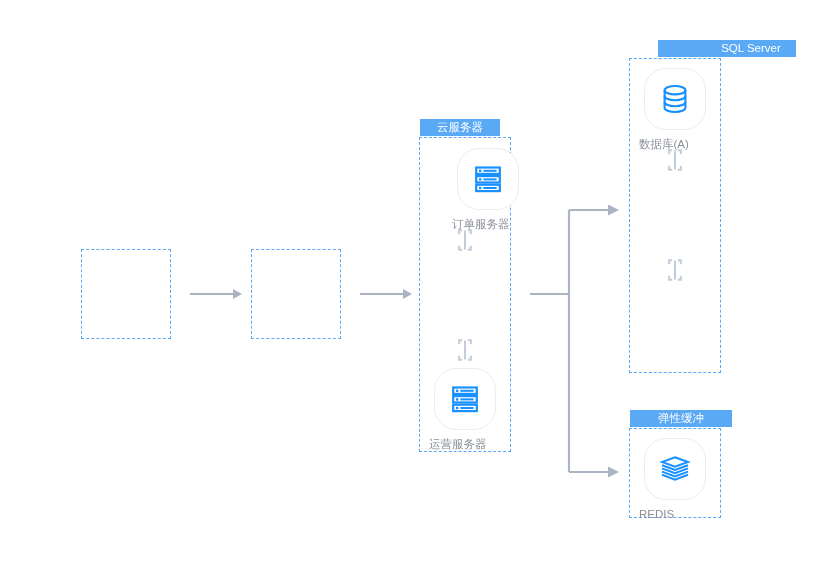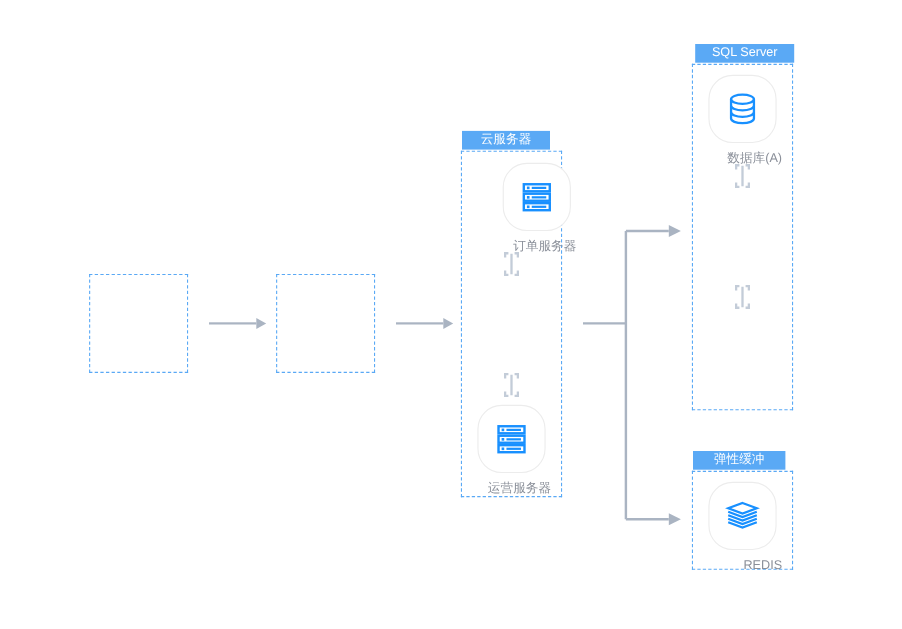--- a/index.html
+++ b/index.html
@@ -6,21 +6,21 @@
   body{
     width:820px;height:572px;
     background:#ffffff;
     font-family:"Liberation Sans","DejaVu Sans",sans-serif;
     overflow:hidden;
     position:relative;
   }
   .canvas{position:relative;width:820px;height:572px;}
 
   
-  .node{position:absolute;width:72px;text-align:right;}
+  .node{position:absolute;width:72px;text-align:left;}
   .node .tile{
     width:62px;height:62px;margin:0 auto;
     border:1px solid #ececec;
     border-radius:22px;
     background:#ffffff;
     display:flex;align-items:center;justify-content:center;
     box-sizing:border-box;
   }
   .node .caption{
     margin-top:7px;
@@ -167,21 +167,21 @@
       <path d="M41 7 L41 269" fill="none" stroke="#aab4c2" stroke-width="2.2"></path>
 
       <path d="M41 7 L80 7" fill="none" stroke="#aab4c2" stroke-width="2.2"></path>
       <polygon points="80,1.6 91,7 80,12.4" fill="#aab4c2"></polygon>
 
       <path d="M41 269 L80 269" fill="none" stroke="#aab4c2" stroke-width="2.2"></path>
       <polygon points="80,263.6 91,269 80,274.4" fill="#aab4c2"></polygon>
     </svg>
   </div>
 
-  <div class="group-header" style="left:632px;top:40px;width:90px;">
+  <div class="group-header" style="left:658px;top:40px;width:90px;padding-left:48px;">
     <span>SQL Server</span>
   </div>
   <div class="group" style="left:629px;top:58px;width:92px;height:315px;">
   </div>
 
   <div class="node" style="left:639px;top:68px;">
     <div class="tile">
       <svg class="icon" width="32" height="34" viewBox="0 0 32 34">
         <g fill="none" stroke="#1890ff" stroke-width="2.1">
           <ellipse cx="16" cy="8.2" rx="10.4" ry="4.2"></ellipse>
@@ -208,21 +208,21 @@
 
   <div class="vlink" style="left:668px;top:259px;">
     <svg width="14" height="22" viewBox="0 0 14 22">
       <path d="M4.2 1.2 L1.2 1.2 L1.2 5.2 M9.8 1.2 L12.8 1.2 L12.8 5.2
                M7 1.6 L7 20.4
                M4.2 20.8 L1.2 20.8 L1.2 16.8 M9.8 20.8 L12.8 20.8 L12.8 16.8" fill="none" stroke="#c3ccd8" stroke-width="2.1"></path>
     </svg>
   </div>
 
 
-  <div class="group-header" style="left:630px;top:410px;width:84px;">
+  <div class="group-header" style="left:630px;top:410px;width:102px;">
     <span>弹性缓冲</span>
   </div>
   <div class="group" style="left:629px;top:428px;width:92px;height:90px;">
   </div>
 
   <div class="node" style="left:639px;top:438px;">
     <div class="tile">
       <svg class="icon" width="34" height="34" viewBox="0 0 34 34">
         <g fill="none" stroke="#1890ff" stroke-width="2">
           <path d="M17 5.2 L30 10 L17 14.8 L4 10 Z"></path>

